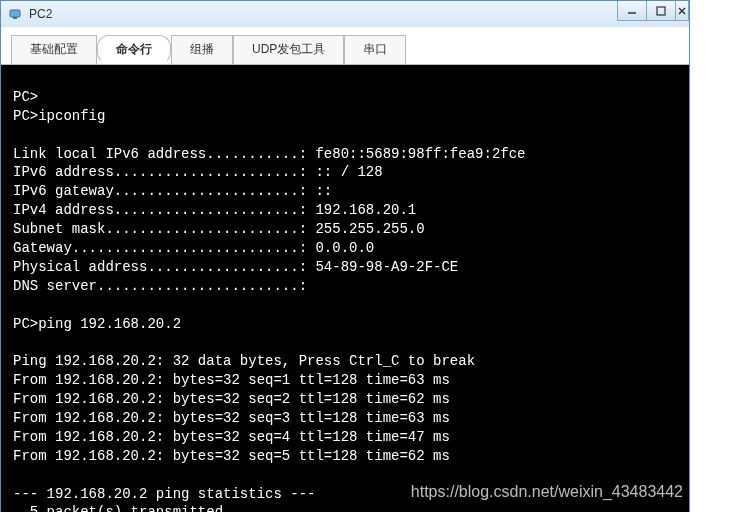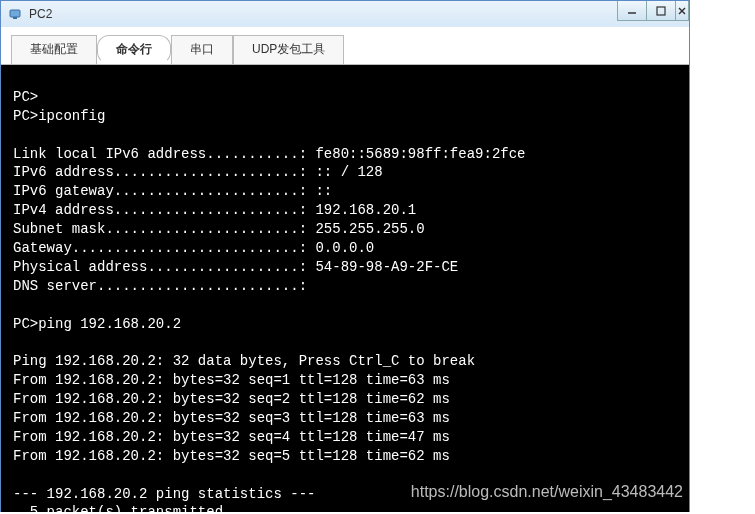--- a/index.html
+++ b/index.html
@@ -47,22 +47,23 @@
             <line x1="2" y1="2" x2="8" y2="8" stroke="#333" stroke-width="1.4"></line>
             <line x1="8" y1="2" x2="2" y2="8" stroke="#333" stroke-width="1.4"></line>
           </svg>
       </div>
     </div>
   </div>
 
   <div class="tabbar">
     <div class="tab"><span>基础配置</span></div>
     <div class="tab active"><span>命令行</span></div>
+    <div class="tab"><span>组播</span></div>
+    <div class="tab"><span>UDP发包工具</span></div>
     <div class="tab"><span>串口</span></div>
-    <div class="tab"><span>UDP发包工具</span></div>
   </div>
 
   <div class="terminal" id="terminal">
 PC&gt;
 PC&gt;ipconfig
 
 Link local IPv6 address...........: fe80::5689:98ff:fea9:2fce
 IPv6 address......................: :: / 128
 IPv6 gateway......................: ::
 IPv4 address......................: 192.168.20.1

